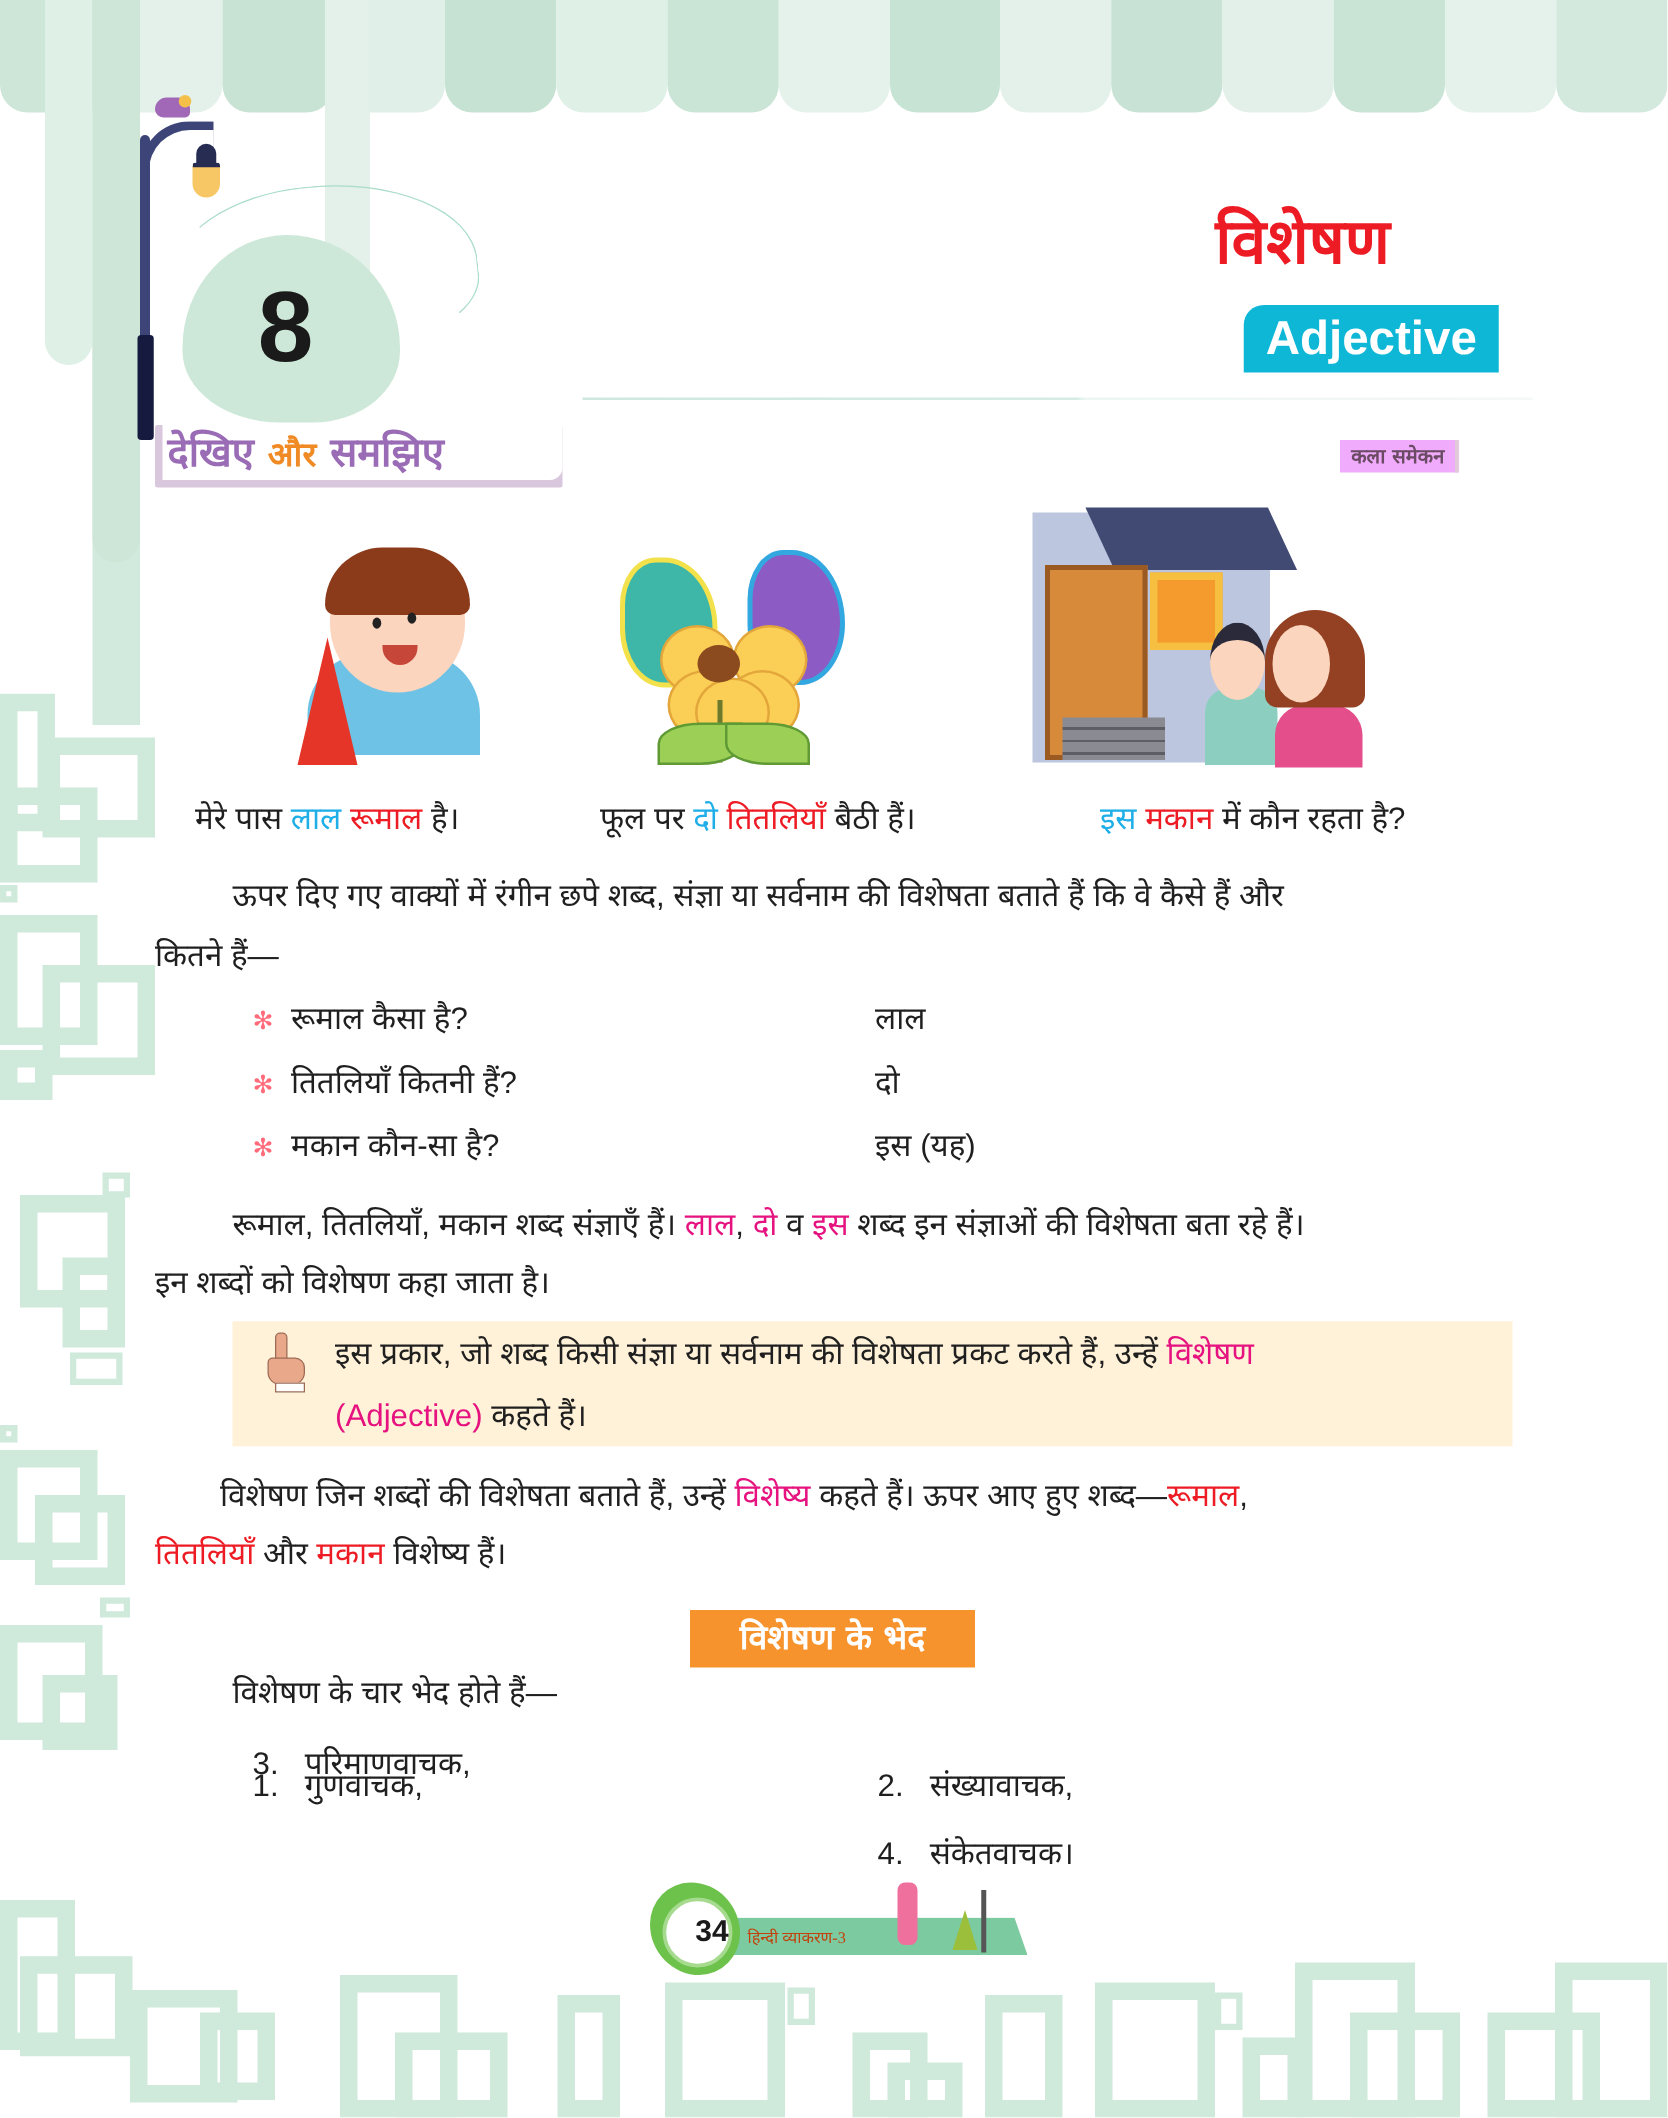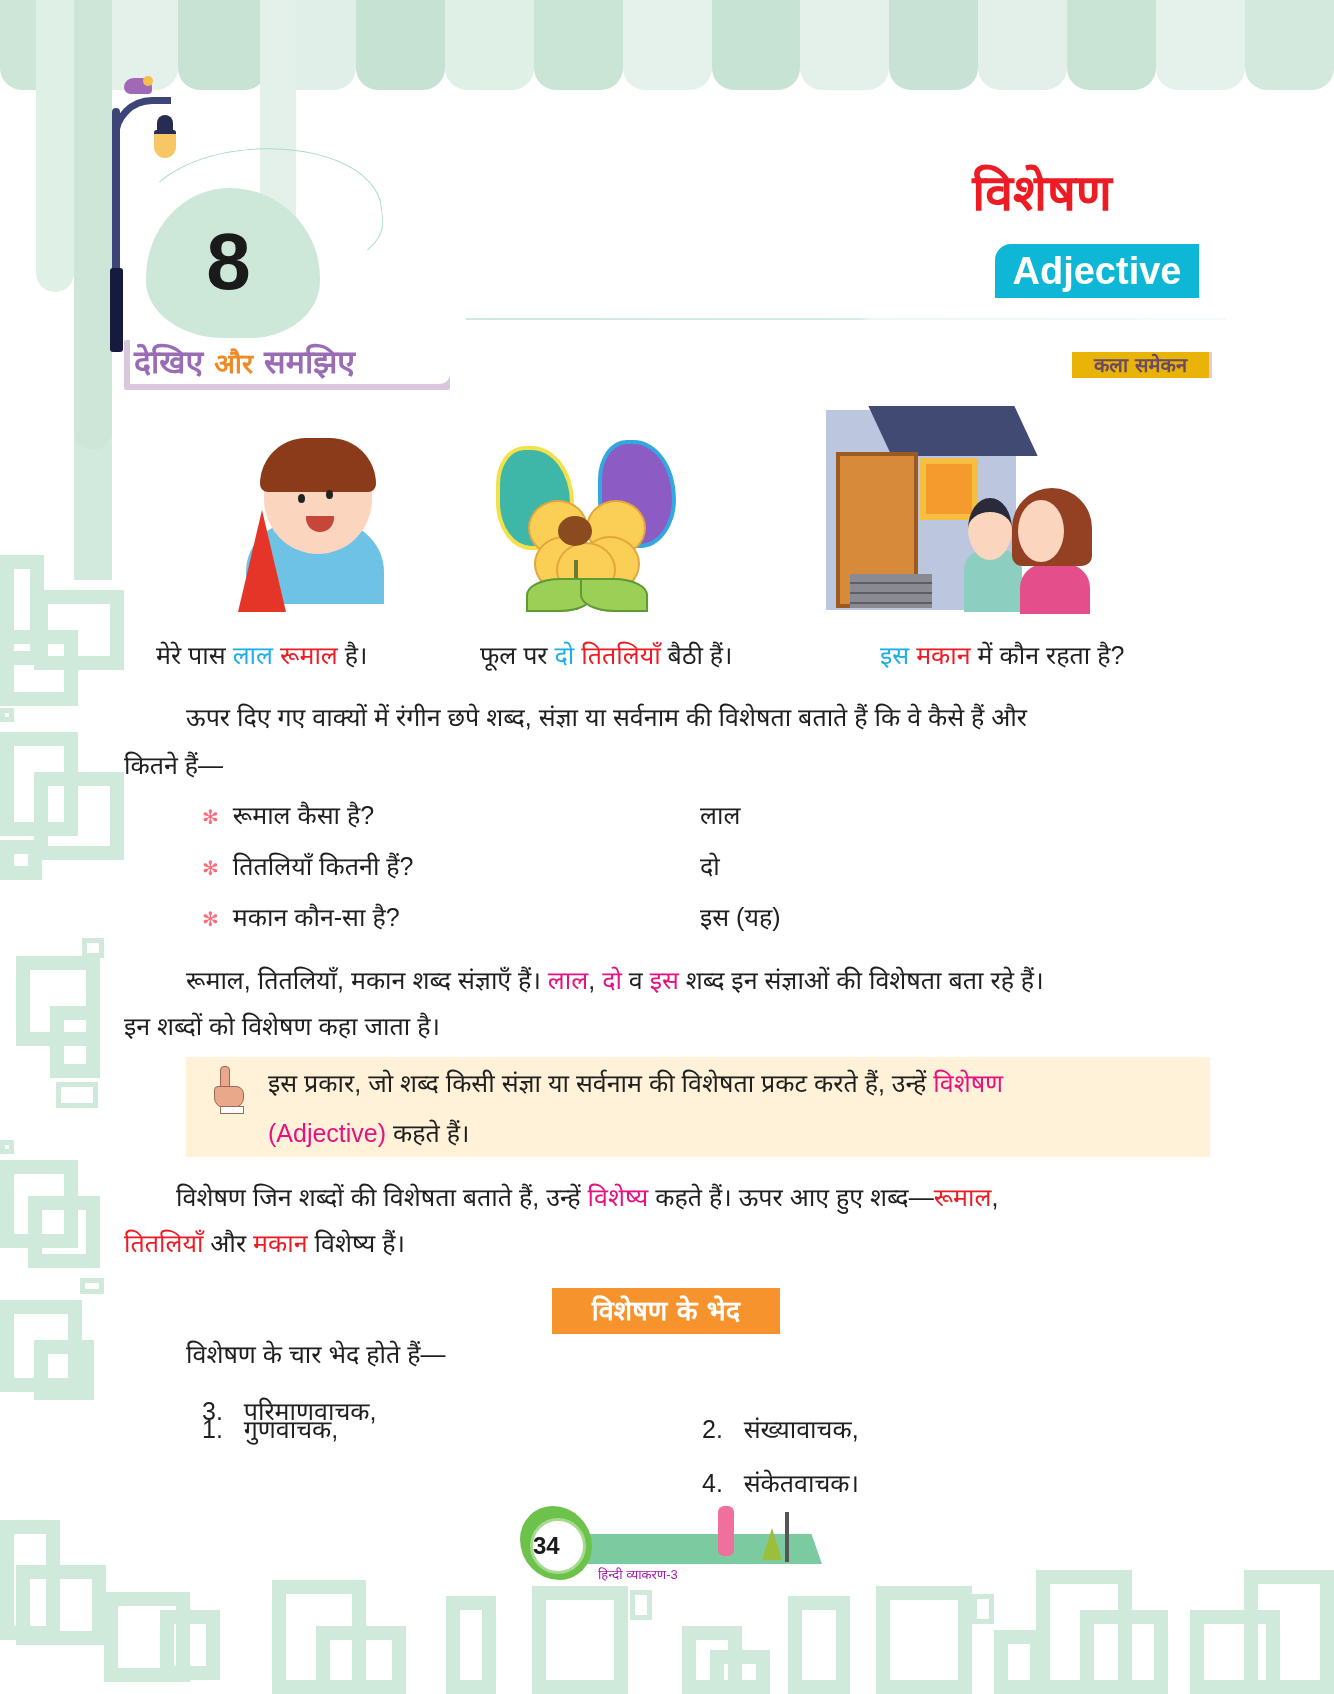--- a/index.html
+++ b/index.html
@@ -31,21 +31,21 @@
 
   
   .section-banner { position: absolute; left: 124px; top: 340px; width: 326px; height: 50px; background: #d9c7dd; border-radius: 2px; }
   .section-banner-inner { position: absolute; left: 6px; top: 0; right: 0; height: 44px; background: #fff; border-radius: 0 0 10px 0; padding-left: 4px; font-family: "DejaVu Sans", sans-serif; font-weight: bold; font-size: 32px; line-height: 44px; color: #9a6cb6; white-space: nowrap; }
   .section-banner-inner .accent { color: #f08a24; font-size: 27px; }
 
   
   .title-hi { position: absolute; right: 222px; top: 168px; font-family: "DejaVu Sans", sans-serif; font-weight: bold; font-size: 50px; color: #ed1c24; line-height: 1; }
   .title-en { position: absolute; left: 995px; top: 244px; width: 204px; height: 54px; background: #0fb7d6; border-radius: 16px 0 0 0; color: #fff; font-family: "Liberation Sans", sans-serif; font-weight: bold; font-size: 38px; line-height: 54px; text-align: center; }
   .rule { position: absolute; left: 466px; top: 318px; width: 760px; height: 2px; background: linear-gradient(90deg, #cfe8df 0%, #d5ece3 52%, #eef6f3 53%, #f4f8f6 100%); }
-  .tag { position: absolute; left: 1072px; top: 352px; padding: 0 22px; height: 26px; background: #eab308; border-right: 3px solid #e2cbd9; font-family: "DejaVu Sans", sans-serif; font-weight: bold; font-size: 20px; line-height: 26px; color: #6b4a64; }
+  .tag { position: absolute; left: 1072px; top: 352px; padding: 0 9px; height: 26px; background: #f0abfc; border-right: 3px solid #e2cbd9; font-family: "DejaVu Sans", sans-serif; font-weight: bold; font-size: 16px; line-height: 26px; color: #6b4a64; }
 
   
   .illus { position: absolute; }
   
   .boy-shirt { position: absolute; left: 246px; top: 522px; width: 138px; height: 82px; background: #6dc2e6; border-radius: 50px 50px 0 0; }
   .boy-head { position: absolute; left: 264px; top: 444px; width: 108px; height: 110px; background: #fbd5bd; border-radius: 48% 48% 50% 50%; }
   .boy-hair { position: absolute; left: 260px; top: 438px; width: 116px; height: 54px; background: #8b3a1a; border-radius: 58px 58px 10px 10px; }
   .boy-eye { position: absolute; width: 7px; height: 9px; background: #222; border-radius: 50%; }
   .boy-mouth { position: absolute; left: 306px; top: 516px; width: 28px; height: 16px; background: #c7463a; border-radius: 0 0 14px 14px; }
   .hanky { position: absolute; left: 238px; top: 510px; width: 0; height: 0; border-left: 24px solid transparent; border-right: 24px solid transparent; border-bottom: 102px solid #e53528; }
@@ -78,22 +78,22 @@
   .hand { position: absolute; left: 212px; top: 1066px; width: 34px; height: 46px; }
   .hand .finger { position: absolute; left: 8px; top: 0; width: 8px; height: 24px; background: #e9a889; border: 1px solid #9c6a55; border-radius: 4px 4px 0 0; }
   .hand .palm { position: absolute; left: 2px; top: 20px; width: 28px; height: 20px; background: #e9a889; border: 1px solid #9c6a55; border-radius: 4px 8px 10px 10px; }
   .hand .cuff { position: absolute; left: 8px; top: 40px; width: 22px; height: 6px; background: #fff; border: 1px solid #9c6a55; }
 
   .subhead { position: absolute; left: 552px; top: 1288px; width: 228px; height: 46px; background: #f7932d; color: #fff; text-align: center; font-family: "DejaVu Sans", sans-serif; font-weight: bold; font-size: 27px; line-height: 46px; }
 
   
   .footer-band { position: absolute; left: 560px; top: 1534px; width: 262px; height: 30px; background: #7ccba0; clip-path: polygon(0 0, 96% 0, 100% 100%, 0 100%); }
   .footer-leaf { position: absolute; left: 520px; top: 1506px; width: 72px; height: 74px; background: #6cc24a; border-radius: 45% 55% 45% 55%; }
-  .footer-circle { position: absolute; left: 530px; top: 1518px; width: 50px; height: 50px; background: #fff; border: 3px solid #a6db8f; border-radius: 50%; text-align: left; font-family: "Liberation Sans", sans-serif; font-weight: bold; font-size: 24px; line-height: 50px; color: #1a1a1a; }
-  .footer-text { position: absolute; left: 598px; top: 1538px; font-family: Liberation Sans, sans-serif; font-size: 13px; color: #a21caf; line-height: 24px; margin-top: 25px; }
+  .footer-circle { position: absolute; left: 530px; top: 1518px; width: 50px; height: 50px; background: #fff; border: 3px solid #a6db8f; border-radius: 50%; text-align: right; font-family: "Liberation Sans", sans-serif; font-weight: bold; font-size: 24px; line-height: 50px; color: #1a1a1a; }
+  .footer-text { position: absolute; left: 598px; top: 1538px; font-family: Liberation Serif, serif; font-size: 13px; color: #c2410c; line-height: 24px; }
   .footer-skater { position: absolute; left: 718px; top: 1506px; width: 16px; height: 50px; background: #ef6f9d; border-radius: 6px; }
   .footer-tree { position: absolute; left: 762px; top: 1528px; width: 0; height: 0; border-left: 10px solid transparent; border-right: 10px solid transparent; border-bottom: 32px solid #9bbf3b; }
   .footer-lamp { position: absolute; left: 785px; top: 1512px; width: 4px; height: 50px; background: #555; }
 
   
   .sq { position: absolute; border: 14px solid #cfe9db; box-sizing: border-box; }
   .sq.thin { border-width: 5px; }
 </style>
 </head>
 <body>

